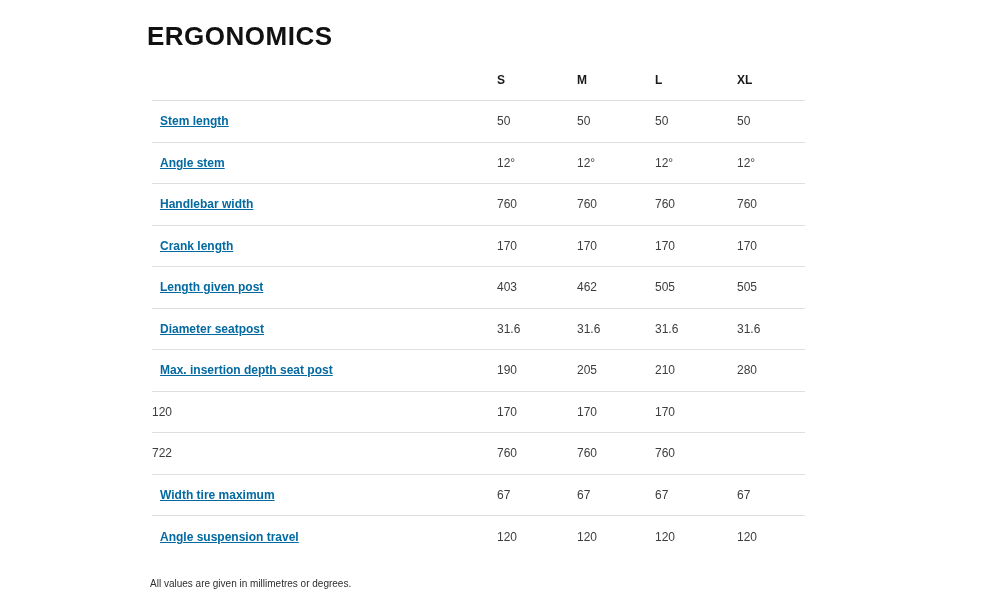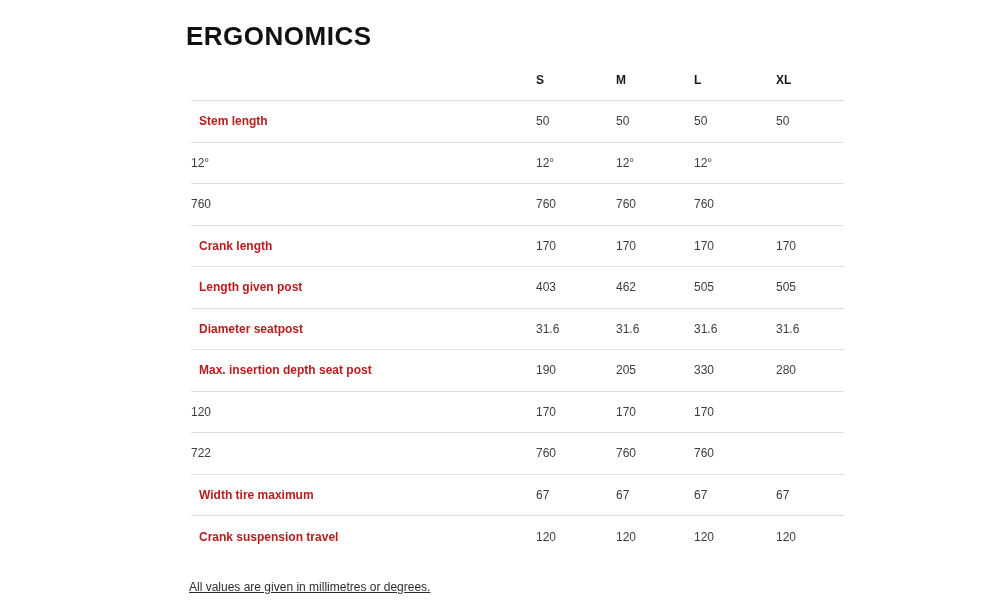--- a/index.html
+++ b/index.html
@@ -9,21 +9,20 @@
     height: 600px;
     background: #ffffff;
     font-family: "Liberation Sans", sans-serif;
     color: #1a1a1a;
     overflow: hidden;
   }
   .page {
     position: relative;
     width: 891px;
     height: 600px;
-    margin-left: 39px;
   }
   .title {
     position: absolute;
     left: 147px;
     top: 3px;
     font-size: 26px;
     line-height: 32px;
     font-weight: 700;
     letter-spacing: 0.5px;
     color: #111111;
@@ -53,30 +52,30 @@
     font-weight: 400;
     color: #3d3d3d;
     white-space: nowrap;
   }
   .cell.col-head {
     font-weight: 700;
     color: #1a1a1a;
   }
   .cell.label {
     font-weight: 700;
-    color: #b91c1c;
+    color: #0369a1;
     padding-left: 8px;
+    text-decoration: underline;
   }
   .footnote {
     position: absolute;
     left: 150px;
     top: 568px;
-    font-size: 12px;
+    font-size: 10px;
     color: #2e2e2e;
-    text-decoration: underline;
   }
 </style>
 </head>
 <body>
 
 <div class="page">
 
   <h1 class="title">ERGONOMICS</h1>
 
   <div class="spec-table">
@@ -91,27 +90,29 @@
 
     <div class="row">
       <div class="cell label">Stem length</div>
       <div class="cell">50</div>
       <div class="cell">50</div>
       <div class="cell">50</div>
       <div class="cell">50</div>
     </div>
 
     <div class="row">
+      <div class="cell label">Angle stem</div>
       <div class="cell">12°</div>
       <div class="cell">12°</div>
       <div class="cell">12°</div>
       <div class="cell">12°</div>
     </div>
 
     <div class="row">
+      <div class="cell label">Handlebar width</div>
       <div class="cell">760</div>
       <div class="cell">760</div>
       <div class="cell">760</div>
       <div class="cell">760</div>
     </div>
 
     <div class="row">
       <div class="cell label">Crank length</div>
       <div class="cell">170</div>
       <div class="cell">170</div>
@@ -132,21 +133,21 @@
       <div class="cell">31.6</div>
       <div class="cell">31.6</div>
       <div class="cell">31.6</div>
       <div class="cell">31.6</div>
     </div>
 
     <div class="row">
       <div class="cell label">Max. insertion depth seat post</div>
       <div class="cell">190</div>
       <div class="cell">205</div>
-      <div class="cell">330</div>
+      <div class="cell">210</div>
       <div class="cell">280</div>
     </div>
 
     <div class="row">
       <div class="cell">120</div>
       <div class="cell">170</div>
       <div class="cell">170</div>
       <div class="cell">170</div>
     </div>
 
@@ -159,21 +160,21 @@
 
     <div class="row">
       <div class="cell label">Width tire maximum</div>
       <div class="cell">67</div>
       <div class="cell">67</div>
       <div class="cell">67</div>
       <div class="cell">67</div>
     </div>
 
     <div class="row">
-      <div class="cell label">Crank suspension travel</div>
+      <div class="cell label">Angle suspension travel</div>
       <div class="cell">120</div>
       <div class="cell">120</div>
       <div class="cell">120</div>
       <div class="cell">120</div>
     </div>
 
   </div>
 
   <p class="footnote">All values are given in millimetres or degrees.</p>
 

